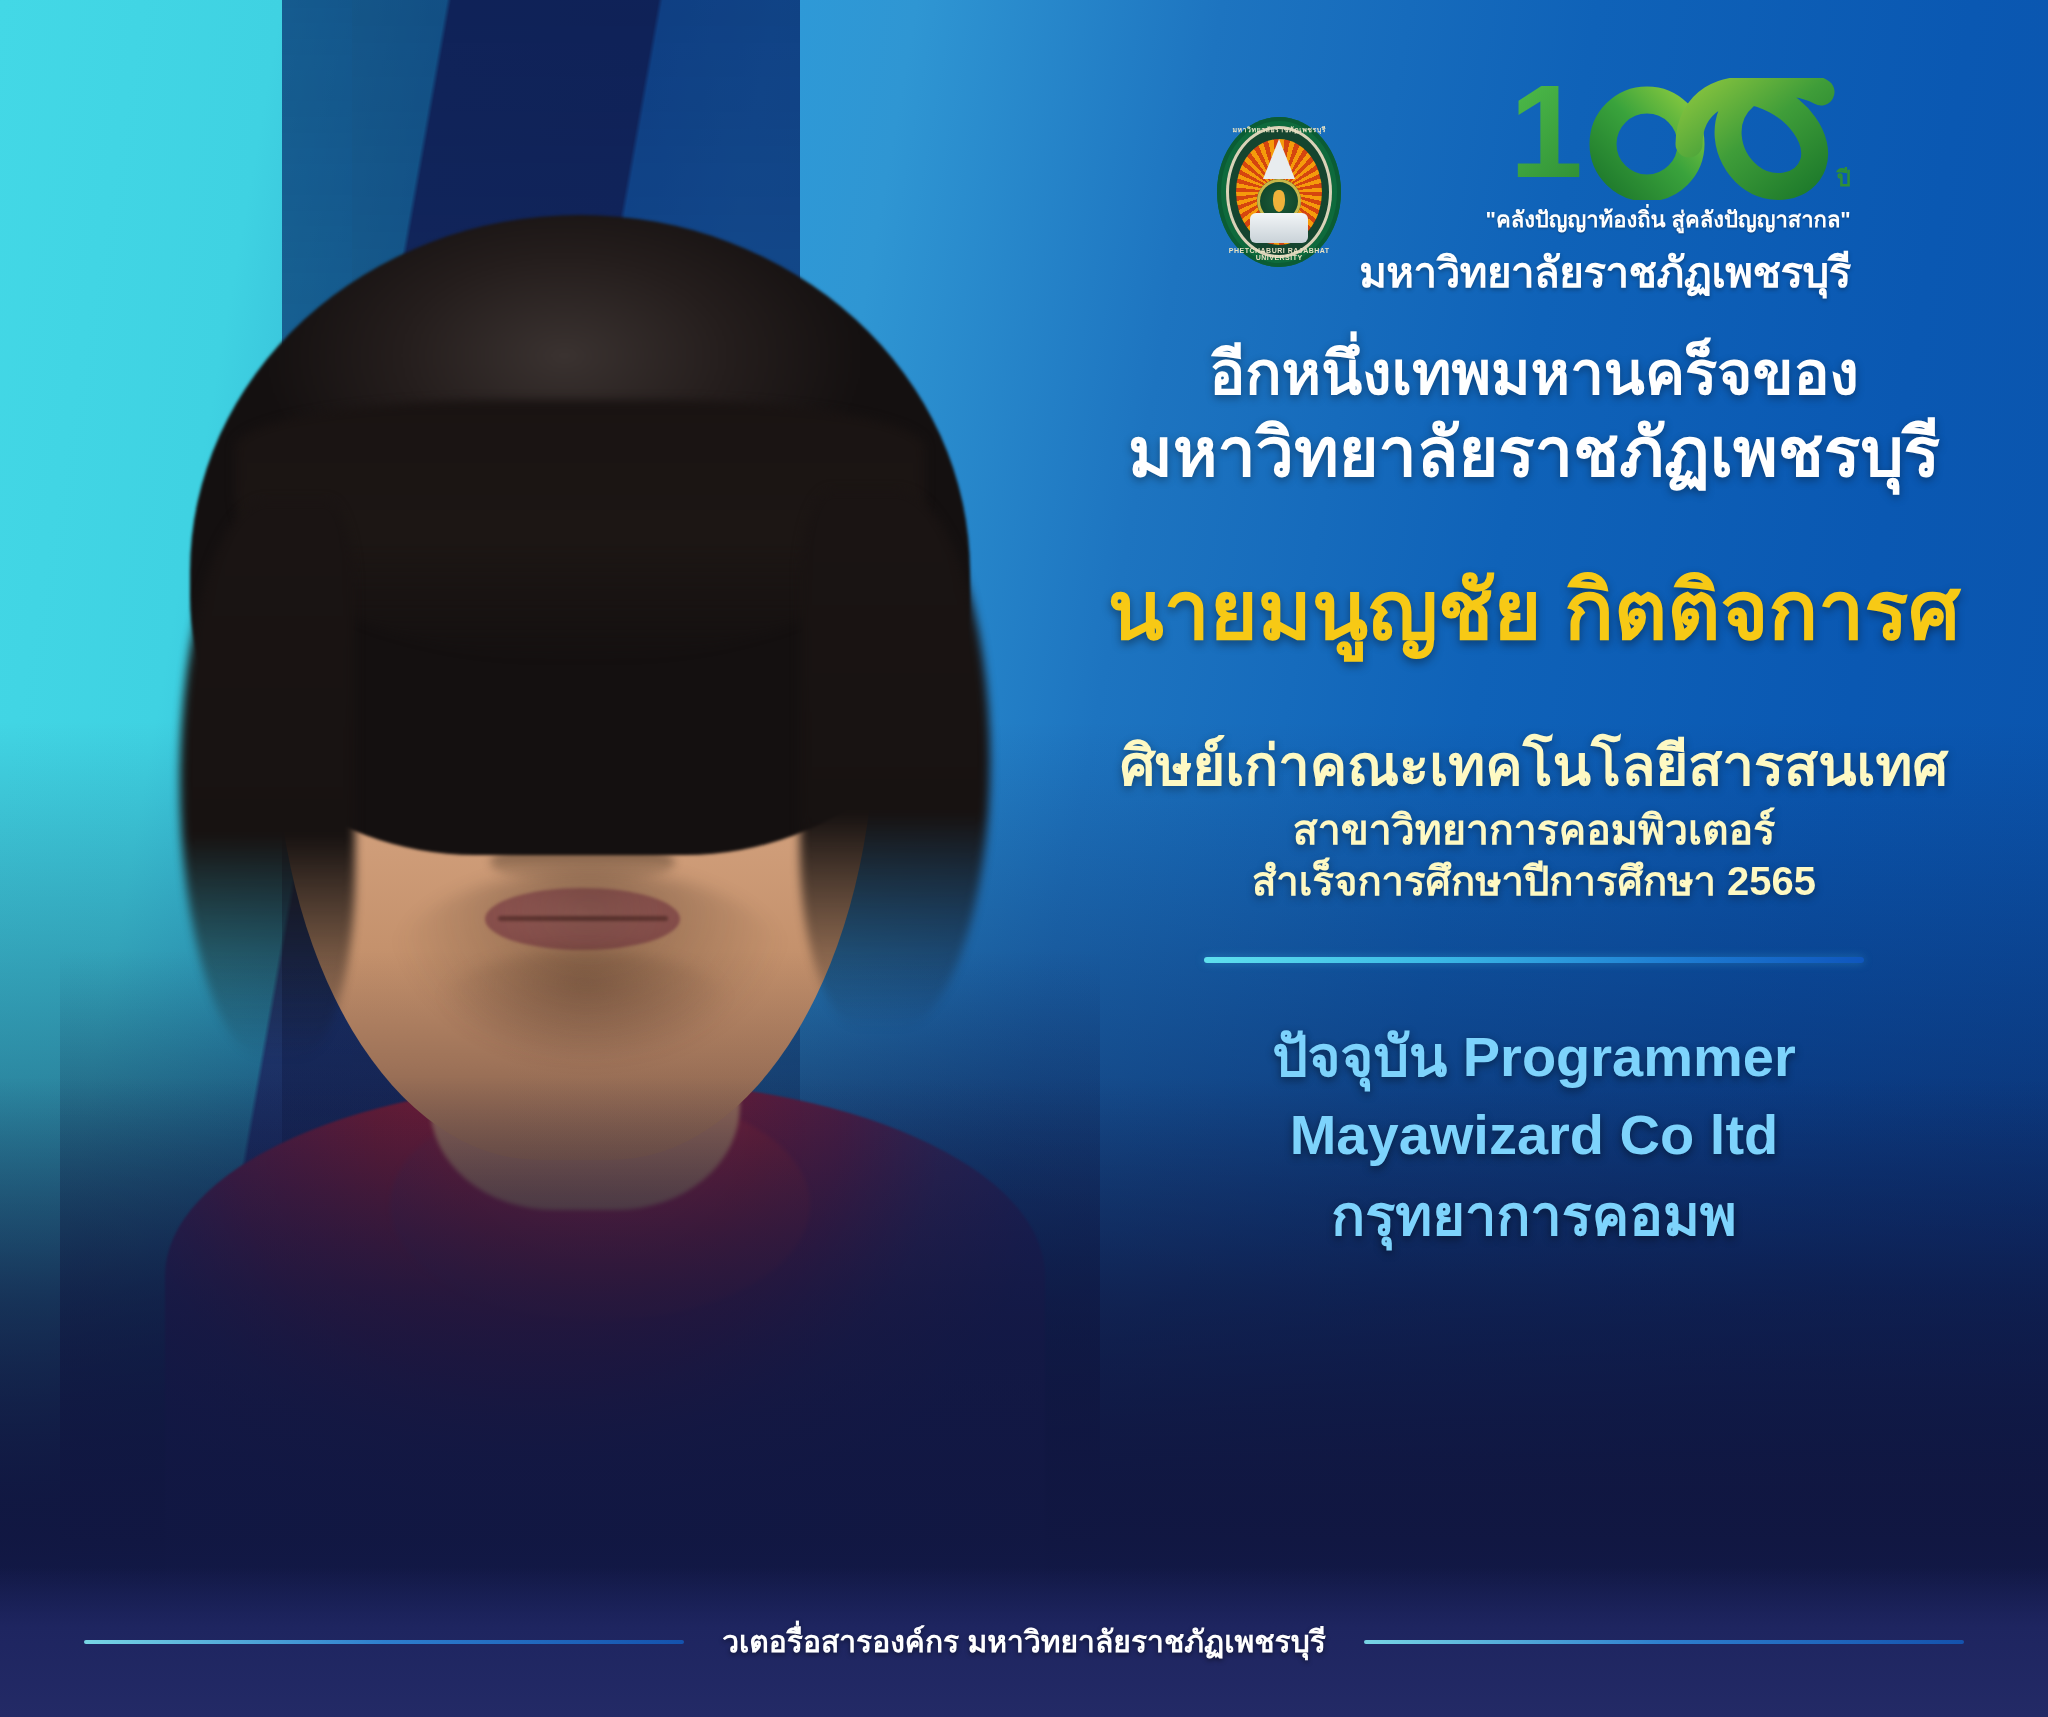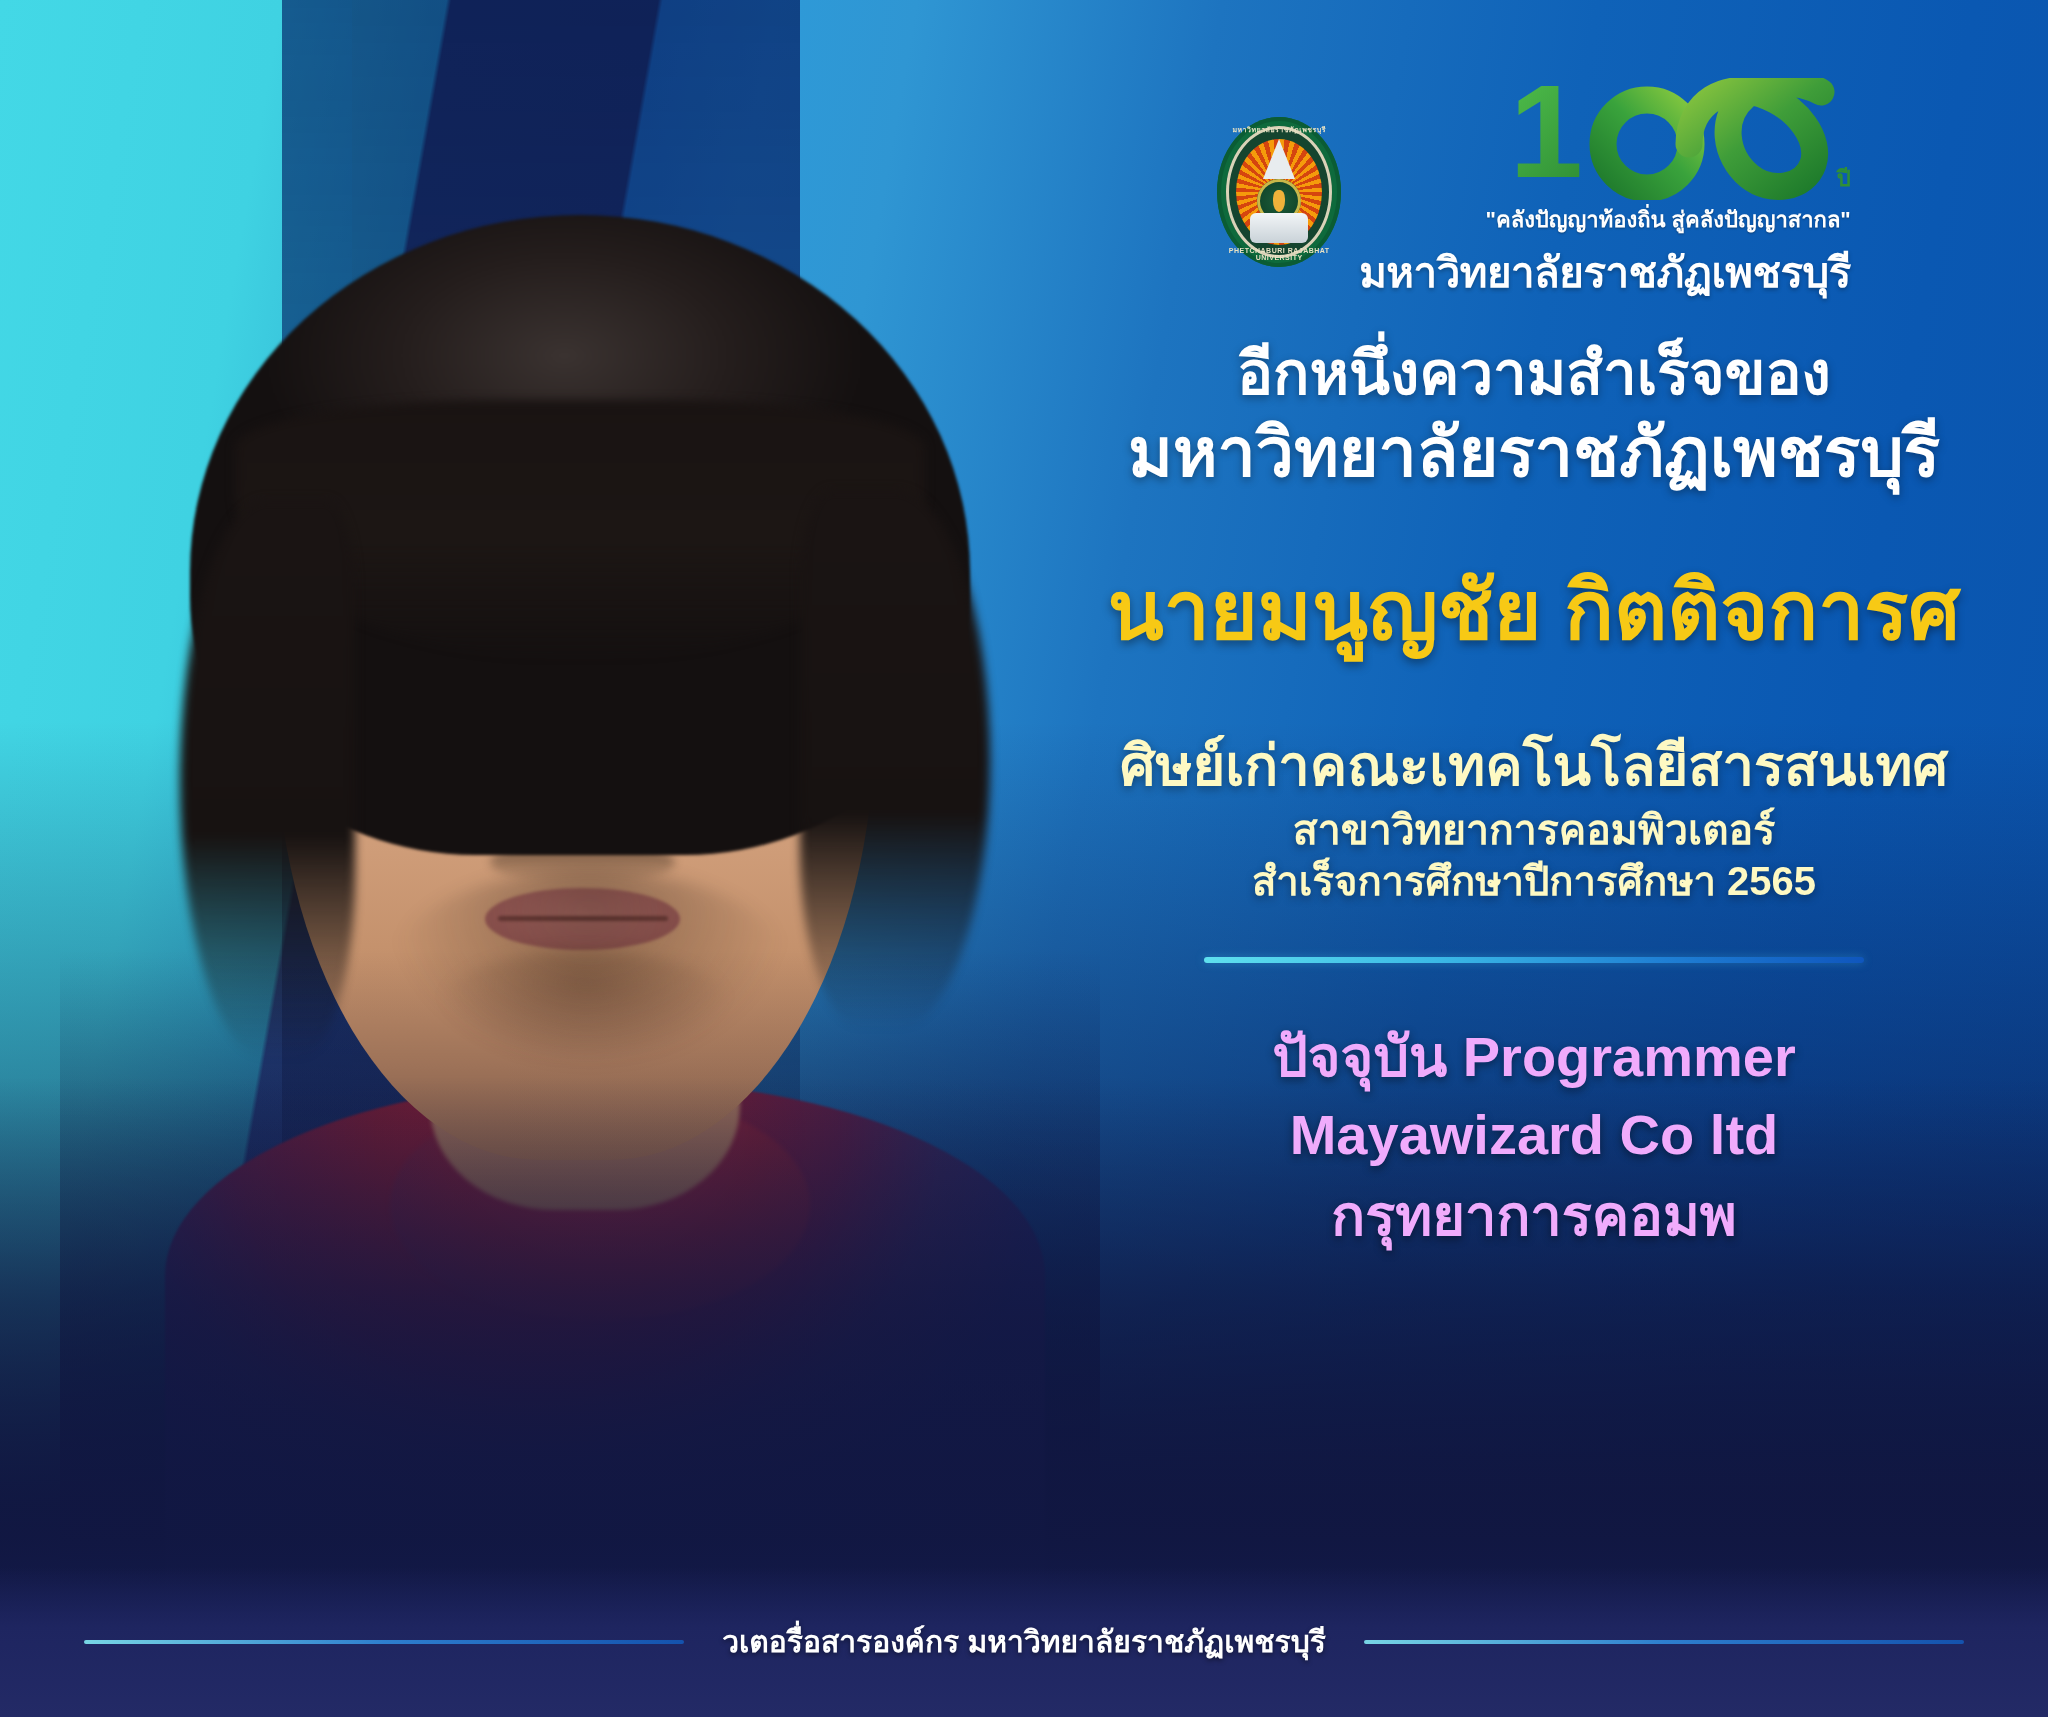--- a/index.html
+++ b/index.html
@@ -239,21 +239,21 @@
   .fac-2{font-size:41px;margin-top:4px;}
   .fac-3{font-size:40px;margin-top:2px;}
 
   .divider{
     margin-top:52px;width:660px;height:6px;border-radius:3px;
     background:linear-gradient(to right,#5fe0ee 0%,#3bb9e6 35%,#1f7fd4 70%,#0f56bd 100%);
     box-shadow:0 0 10px rgba(70,190,230,.35);
   }
 
   .current-block{
-    margin-top:58px;text-align:center;color:#f0abfc;font-weight:bold;
+    margin-top:58px;text-align:center;color:#7dd3fc;font-weight:bold;
     line-height:1.3;text-shadow:0 3px 9px rgba(0,0,0,.45);
   }
   .cur-1{font-size:56px;}
   .cur-2{font-size:56px;margin-top:5px;}
   .cur-3{font-size:56px;margin-top:8px;}
 
   
   .footer{
     position:absolute;left:0;right:0;bottom:52px;
     display:flex;align-items:center;justify-content:center;gap:38px;
@@ -344,21 +344,21 @@
               <path d="M104 66 C104 24 142 4 176 16 C214 29 236 62 228 86 C220 110 186 116 164 98 C140 78 134 40 160 18 C182 0 214 2 236 14" fill="none" stroke="url(#gr2)" stroke-width="27" stroke-linecap="round"></path>
             </svg>
           </div>
           <div class="hundred-sup">ปี</div>
         </div>
         <div class="slogan">"คลังปัญญาท้องถิ่น สู่คลังปัญญาสากล"</div>
         <div class="uni-name">มหาวิทยาลัยราชภัฏเพชรบุรี</div>
       </div>
     </div>
 
-    <div class="head-line head-1">อีกหนึ่งความสำเร็จของ</div>
+    <div class="head-line head-1">อีกหนึ่งเทพมหานคร็จของ</div>
     <div class="head-line head-2">มหาวิทยาลัยราชภัฏเพชรบุรี</div>
 
     <div class="person-name">นายมนูญชัย กิตติจการศ</div>
 
     <div class="faculty-block">
       <div class="fac-1">ศิษย์เก่าคณะเทคโนโลยีสารสนเทศ</div>
       <div class="fac-2">สาขาวิทยาการคอมพิวเตอร์</div>
       <div class="fac-3">สำเร็จการศึกษาปีการศึกษา 2565</div>
     </div>
 

